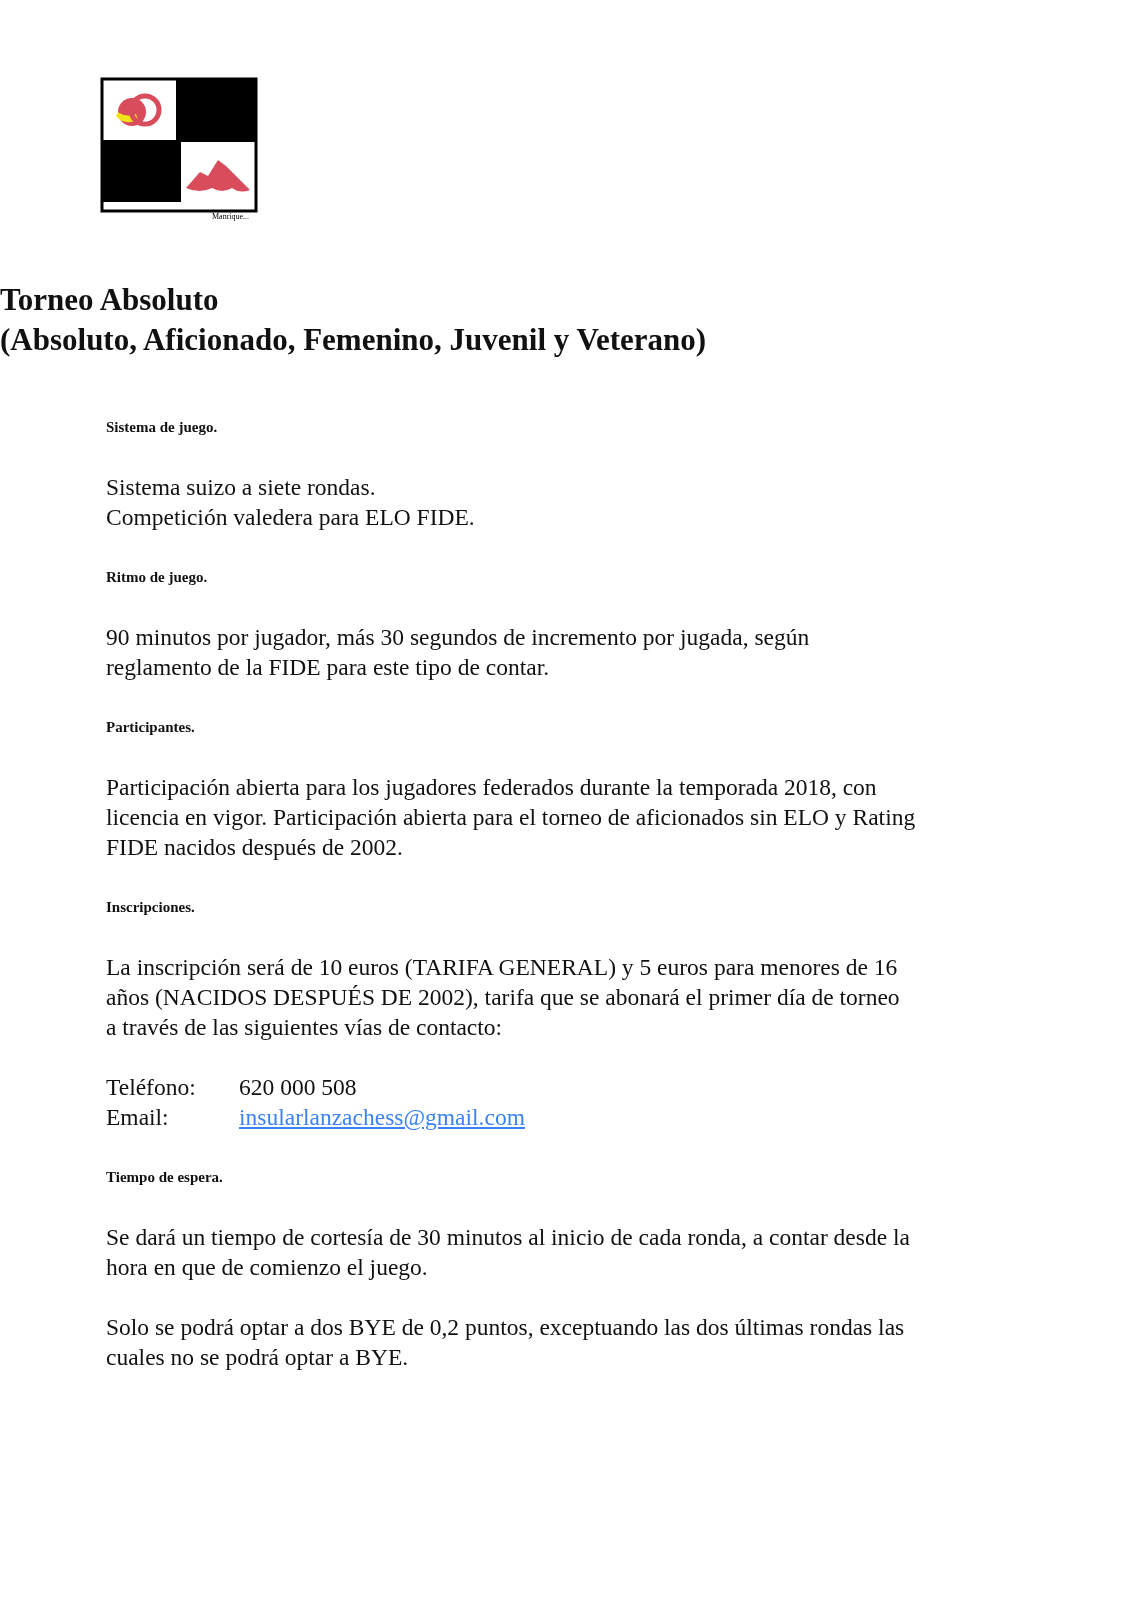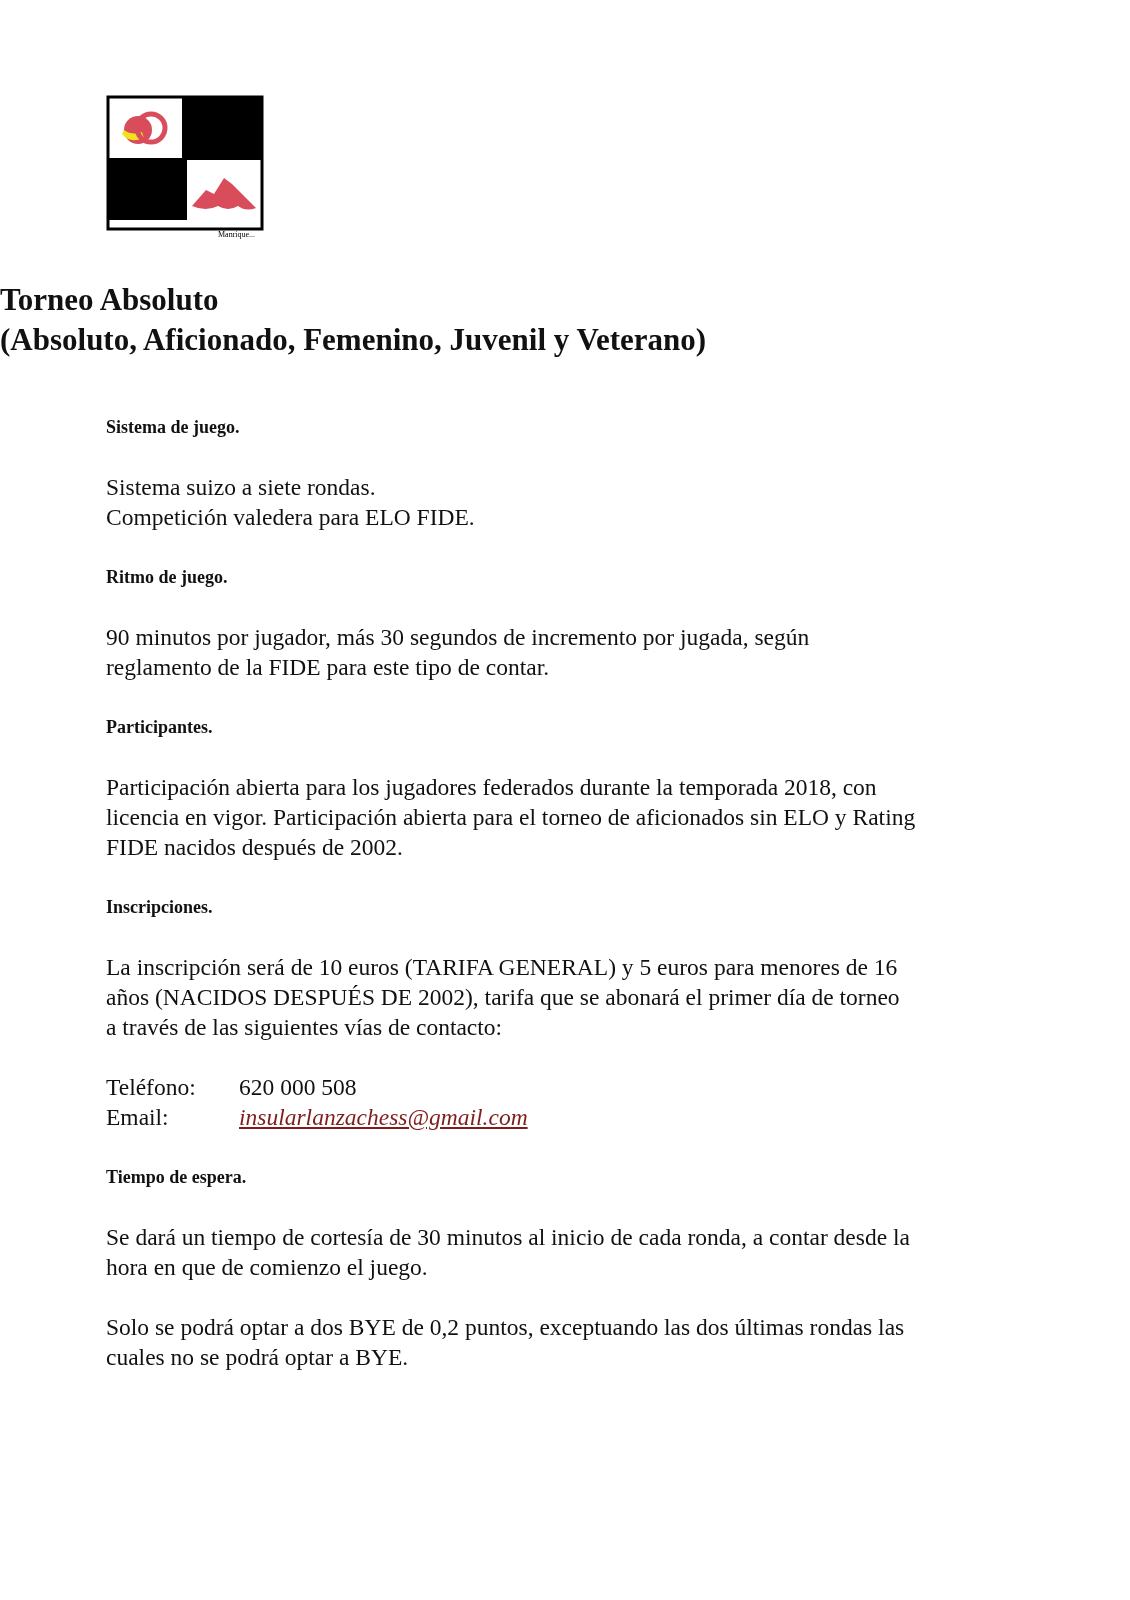--- a/index.html
+++ b/index.html
@@ -1,32 +1,32 @@
 <!DOCTYPE html>
 <html><head>
 <meta charset="utf-8">
 <style>
   html, body { margin: 0; padding: 0; background: #ffffff; }
   body {
     width: 1130px; height: 1600px; position: relative; overflow: hidden;
     font-family: "Liberation Serif", "DejaVu Serif", serif;
     color: #111111;
   }
-  .logo { position: absolute; left: 100px; top: 94px; width: 160px; height: 150px; margin-left: 6px; }
+  .logo { position: absolute; left: 100px; top: 76px; width: 160px; height: 150px; }
   .logo svg { display: block; }
   .title-block { position: absolute; left: 0; width: 1130px; top: 280px; }
   .title-line { font-weight: bold; font-size: 31px; line-height: 40px; margin: 0; }
   .content { position: absolute; left: 106px; top: 412px; width: 920px; font-size: 23.5px; line-height: 30px; }
-  .heading { font-weight: bold; font-size: 18px; margin: 0; line-height: 30px; }
+  .heading { font-weight: bold; font-size: 15px; margin: 0; line-height: 30px; }
   .para { margin: 0; }
   .gap-after-heading { height: 30px; }
   .gap-section { height: 30px; }
   .contact-row { display: flex; }
   .contact-label { width: 133px; font-family: Liberation Serif, serif; }
-  .email-link { color: #7f1d1d; text-decoration: underline; font-style: italic; }
+  .email-link { color: #3b82f6; text-decoration: underline; }
 </style>
 </head>
 <body>
 
 <div class="logo">
   <svg width="160" height="150" viewBox="0 0 160 150">
     <rect x="2" y="3" width="154" height="132" fill="#ffffff" stroke="#000" stroke-width="3"></rect>
     <rect x="76" y="4" width="79" height="62" fill="#000"></rect>
     <rect x="3" y="64" width="78" height="62" fill="#000"></rect>
     <circle cx="32" cy="36" r="14" fill="#d94c5c"></circle>

